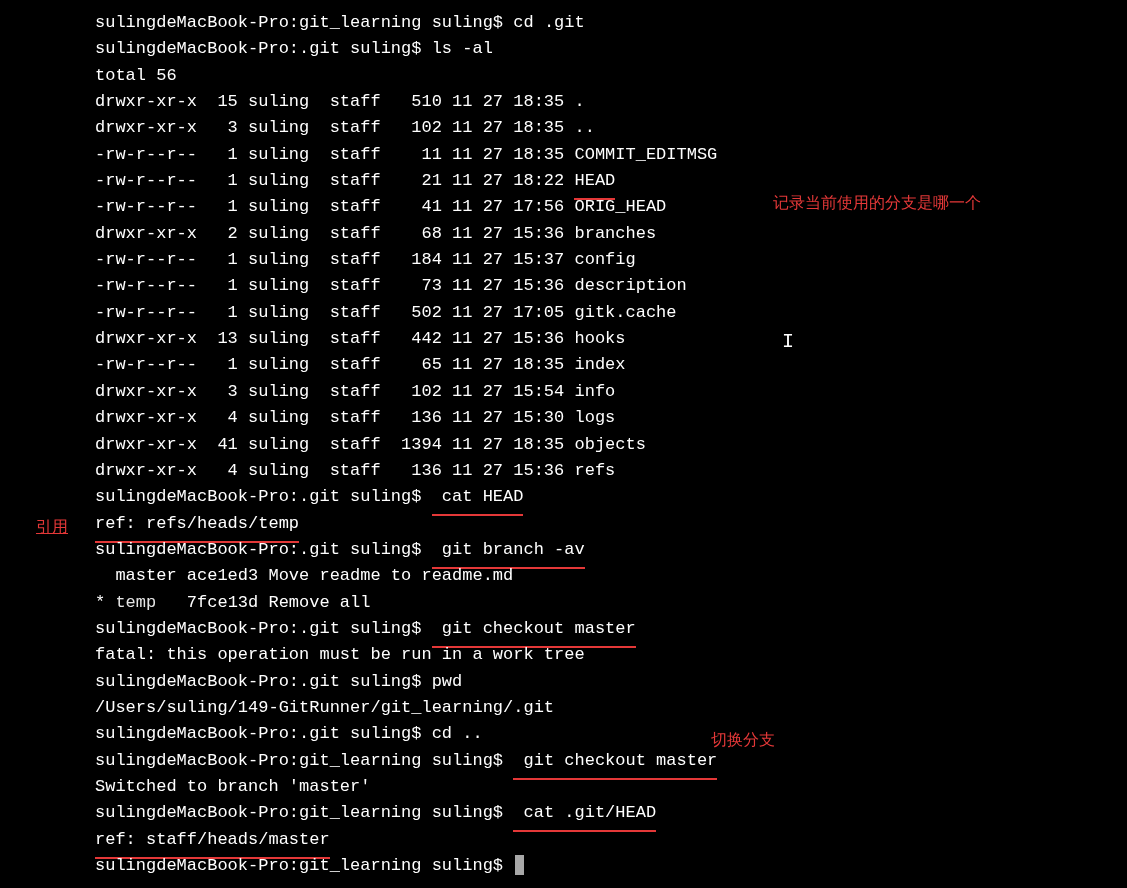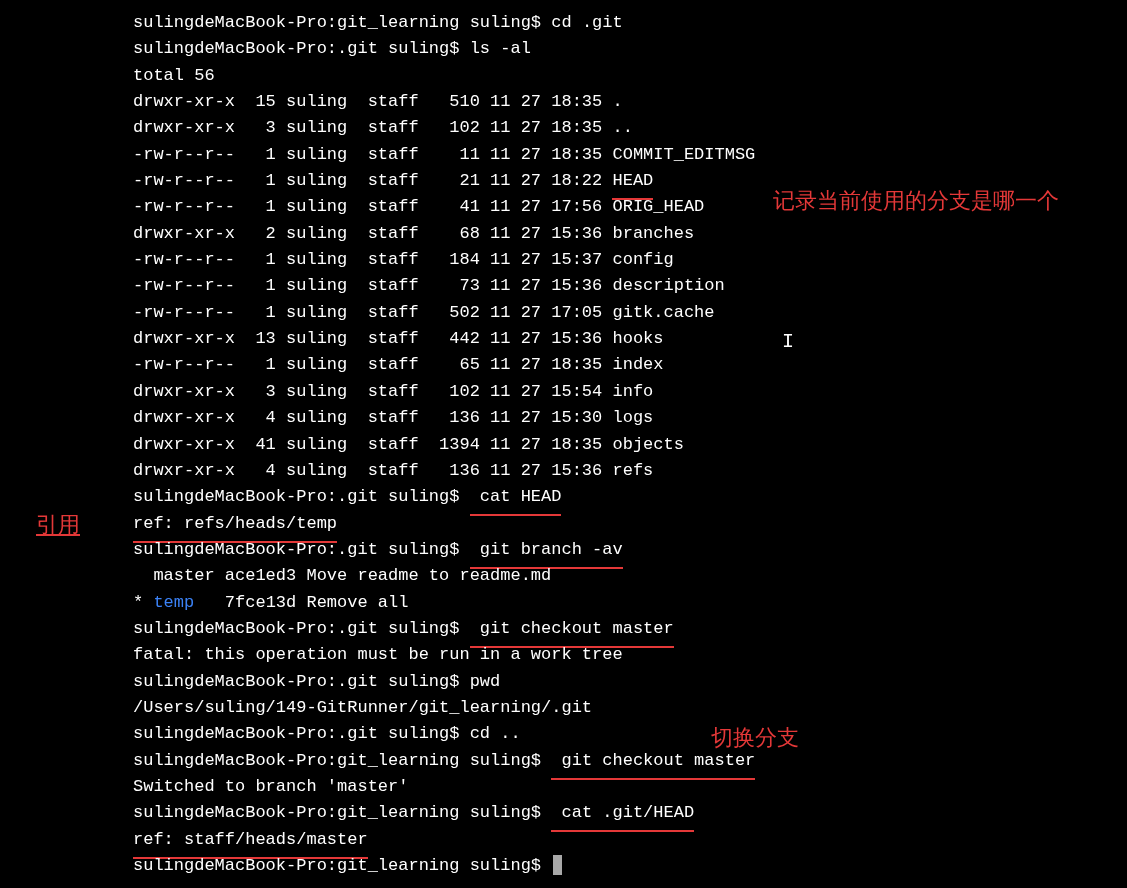--- a/index.html
+++ b/index.html
@@ -15,35 +15,35 @@
       line-height: 1.55;
       padding: 10px 0 10px 95px;
       width: 1127px;
       height: 888px;
       position: relative;
       overflow: hidden;
     }
     .line {
       white-space: pre;
       position: relative;
-      margin-left: 38px;
     }
     .green {
-      color: #3b82f6;
+      color: #e5e5e5;
     }
     .underline {
       border-bottom: 2.5px solid #e43838;
       padding-bottom: 8px;
     }
     .annotation {
       position: absolute;
       color: #e43838;
       font-family: 'PingFang SC', 'Microsoft YaHei', sans-serif;
-      font-size: 22px;
+      font-size: 16px;
       font-weight: 500;
+      margin-top: 7px;
     }
     .cursor {
       display: inline-block;
       width: 9px;
       height: 20px;
       background: #a8a8a8;
       vertical-align: text-bottom;
       margin-left: 2px;
     }
     .text-cursor {

